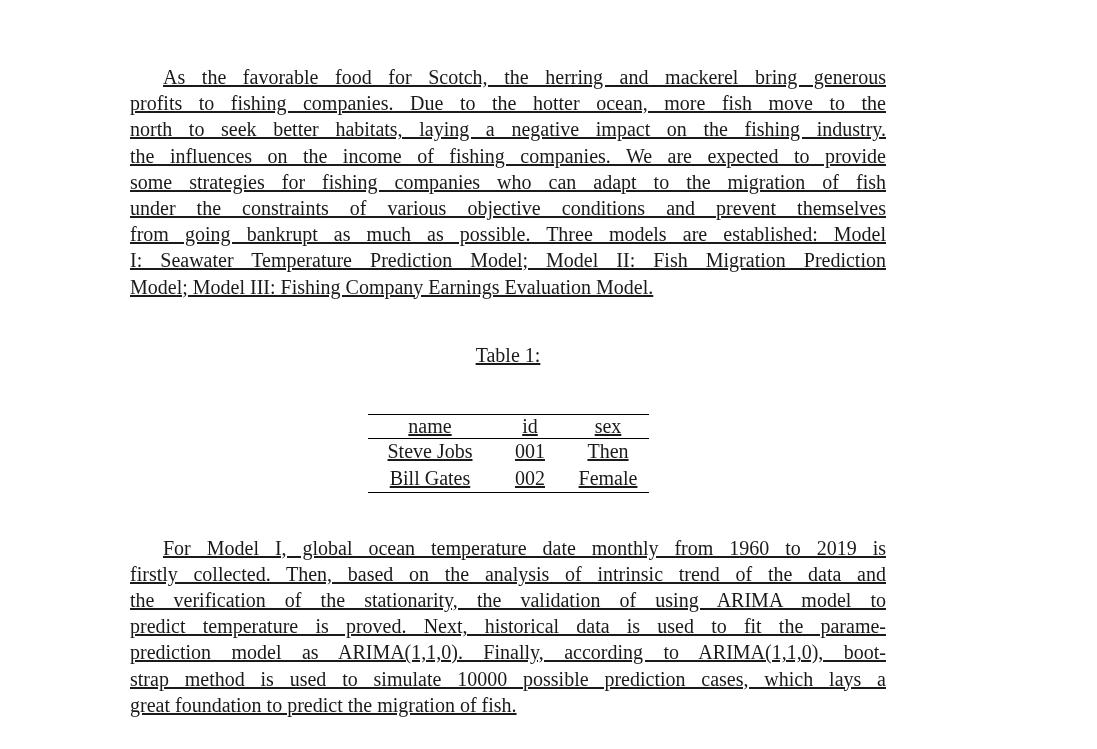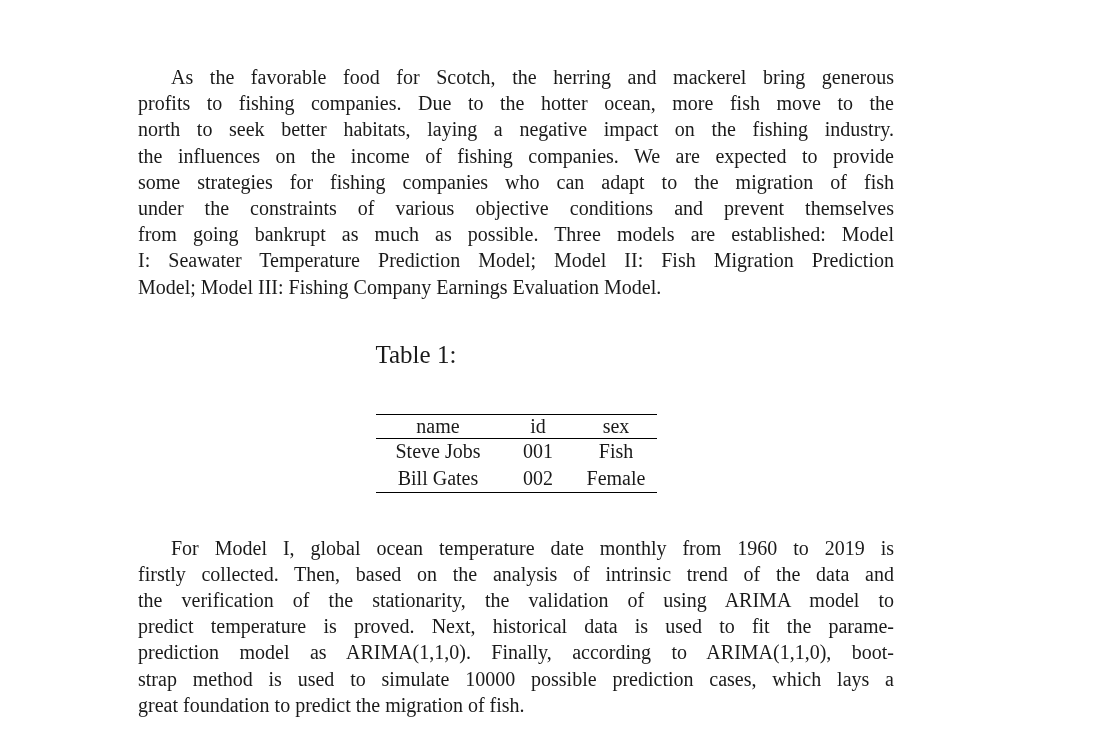--- a/index.html
+++ b/index.html
@@ -10,23 +10,24 @@
   body {
     width: 1097px;
     height: 749px;
     position: relative;
     font-family: "Liberation Serif", "DejaVu Serif", serif;
     color: #1a1a1a;
     overflow: hidden;
   }
   .content {
     position: absolute;
-    left: 138px;
+    left: 130px;
     top: 64px;
     width: 756px;
+    text-decoration: underline;
   }
   .paragraph { width: 756px; }
   .tline {
     font-size: 20px;
     line-height: 26.2px;
     height: 26.2px;
     text-align: justify;
     text-align-last: justify;
     -moz-text-align-last: justify;
     white-space: normal;
@@ -35,23 +36,23 @@
   .tline.indent { text-indent: 33px; }
   .tline.last {
     text-align-last: left;
     -moz-text-align-last: left;
   }
   .table-block {
     width: 281px;
     margin: 44px auto 0 auto;
   }
   .table-caption {
-    font-size: 25px;
+    font-size: 20px;
     line-height: 22px;
-    text-align: left;
+    text-align: center;
   }
   table.data-table {
     border-collapse: collapse;
     width: 281px;
     table-layout: fixed;
     border-top: 1px solid #000000;
     border-bottom: 1px solid #000000;
     margin-top: 48px;
   }
   table.data-table thead tr { border-bottom: 1px solid #000000; }
@@ -99,21 +100,21 @@
         <tr id="table-header-row">
             <th>name</th>
             <th>id</th>
             <th>sex</th>
           </tr>
       </thead>
       <tbody id="table-body">
           <tr>
             <td>Steve Jobs</td>
             <td>001</td>
-            <td>Fish</td>
+            <td>Then</td>
           </tr>
           <tr>
             <td>Bill Gates</td>
             <td>002</td>
             <td>Female</td>
           </tr>
         </tbody>
     </table>
   </div>
 

